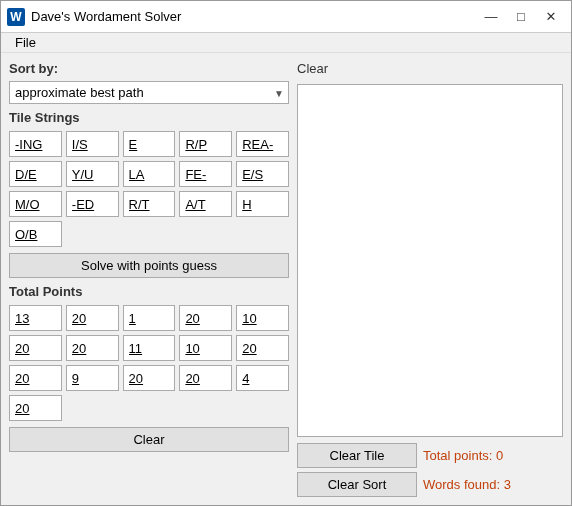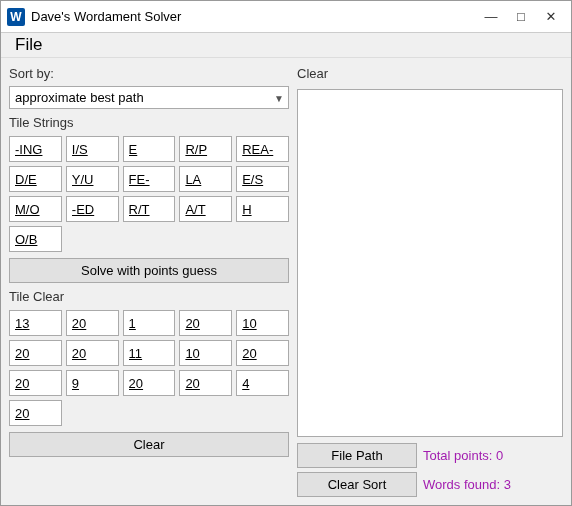--- a/index.html
+++ b/index.html
@@ -63,21 +63,21 @@
       color: #333;
     }
     .menu-bar {
       padding: 2px 8px;
       background: #f0f0f0;
       border-bottom: 1px solid #ddd;
     }
     .menu-bar span {
       padding: 2px 6px;
       cursor: pointer;
-      font-size: 17px;
+      font-size: 13px;
     }
     .content {
       display: flex;
       flex: 1;
       padding: 8px;
       gap: 8px;
     }
     .left-panel {
       display: flex;
       flex-direction: column;
@@ -87,20 +87,21 @@
     .right-panel {
       flex: 1;
       display: flex;
       flex-direction: column;
       gap: 6px;
     }
     .section-label {
       font-size: 13px;
       color: #333;
       margin-bottom: 2px;
+      font-weight: bold;
     }
     .sort-row {
       display: flex;
       flex-direction: column;
       gap: 3px;
     }
     .select-wrapper {
       position: relative;
       width: 100%;
     }
@@ -178,21 +179,21 @@
       padding: 4px;
       background: #e1e1e1;
       border: 1px solid #aaa;
       font-size: 13px;
       cursor: pointer;
       text-align: center;
       white-space: nowrap;
     }
     .status-text {
       font-size: 13px;
-      color: #a21caf;
+      color: #c2410c;
     }
   </style>
 </head>
 <body>
 
 <div class="window">
 
   <div class="title-bar">
     <div class="title-bar-icon">W</div>
     <span class="title-bar-text">Dave's Wordament Solver</span>
@@ -226,36 +227,36 @@
       <div class="tile-strings-section">
         <span class="section-label">Tile Strings</span>
         <div class="tile-grid">
           <input class="tile-input" type="text" value="-ING" style="">
           <input class="tile-input" type="text" value="I/S" style="">
           <input class="tile-input" type="text" value="E" style="">
           <input class="tile-input" type="text" value="R/P" style="">
           <input class="tile-input" type="text" value="REA-" style="">
           <input class="tile-input" type="text" value="D/E" style="">
           <input class="tile-input" type="text" value="Y/U" style="">
+          <input class="tile-input" type="text" value="LA" style="">
           <input class="tile-input" type="text" value="FE-" style="">
-          <input class="tile-input" type="text" value="LA" style="">
           <input class="tile-input" type="text" value="E/S" style="">
           <input class="tile-input" type="text" value="M/O" style="">
           <input class="tile-input" type="text" value="-ED" style="">
           <input class="tile-input" type="text" value="R/T" style="">
           <input class="tile-input" type="text" value="A/T" style="">
           <input class="tile-input" type="text" value="H" style="">
           <input class="tile-input" type="text" value="O/B" style="">
         </div>
       </div>
 
       <button class="solve-btn">Solve with points guess</button>
 
       <div class="tile-points-section">
-        <span class="section-label">Tile Clear</span>
+        <span class="section-label">Total Points</span>
         <div class="tile-grid">
           <input class="tile-input" type="text" value="13" style="">
           <input class="tile-input" type="text" value="20" style="">
           <input class="tile-input" type="text" value="1" style="">
           <input class="tile-input" type="text" value="20" style="">
           <input class="tile-input" type="text" value="10" style="">
           <input class="tile-input" type="text" value="20" style="">
           <input class="tile-input" type="text" value="20" style="">
           <input class="tile-input" type="text" value="11" style="">
           <input class="tile-input" type="text" value="10" style="">
@@ -270,21 +271,21 @@
       </div>
 
       <button class="solve-btn">Clear</button>
     </div>
 
     <div class="right-panel">
       <span class="words-label">Clear</span>
       <div class="words-box"></div>
       <div class="right-bottom">
         <div class="bottom-row">
-          <button class="action-btn">File Path</button>
+          <button class="action-btn">Clear Tile</button>
           <span class="status-text">Total points: 0</span>
         </div>
         <div class="bottom-row">
           <button class="action-btn">Clear Sort</button>
           <span class="status-text">Words found: 3</span>
         </div>
       </div>
     </div>
   </div>
 </div>

